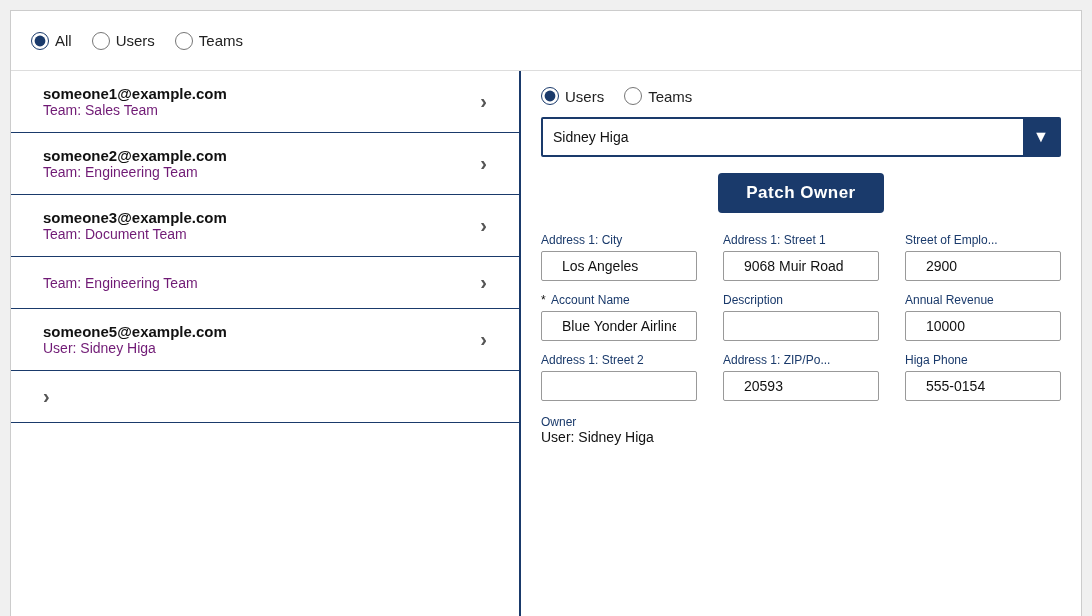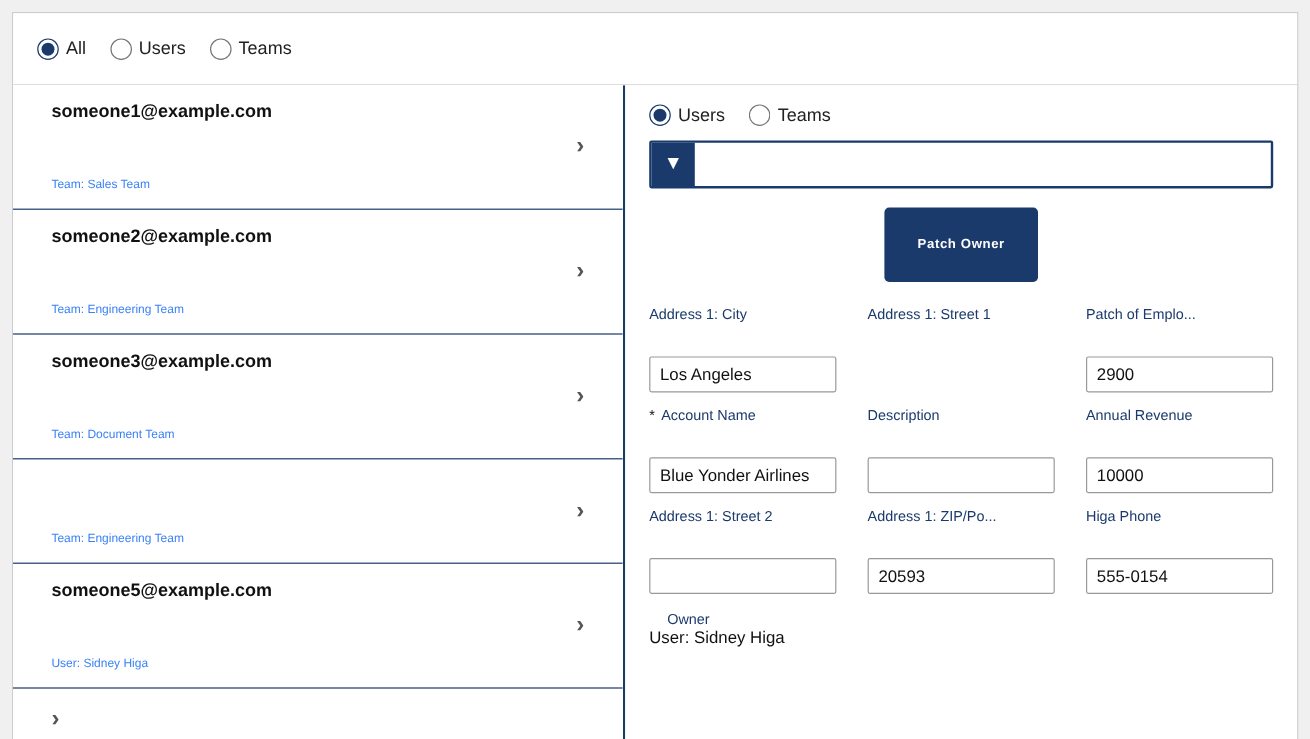--- a/index.html
+++ b/index.html
@@ -80,23 +80,22 @@
       padding: 14px 32px;
       border-bottom: 1px solid #1a3a6b;
       cursor: pointer;
     }
     .list-item-text .email {
       font-size: 15px;
       font-weight: bold;
       color: #111;
     }
     .list-item-text .team {
-      font-size: 10px;
-      color: #3b82f6;
-      margin-top: 47px;
+      font-size: 14px;
+      color: #701a75;
     }
     .chevron-right {
       color: #555;
       font-size: 20px;
       font-weight: bold;
     }
     
     .right-panel {
       flex: 1;
       padding: 16px 20px;
@@ -145,22 +144,22 @@
       flex-shrink: 0;
     }
     
     .patch-owner-btn {
       display: block;
       margin: 0 auto 20px auto;
       background: #1a3a6b;
       color: #fff;
       border: none;
       border-radius: 4px;
-      padding: 25px 28px;
-      font-size: 11px;
+      padding: 10px 28px;
+      font-size: 17px;
       font-weight: bold;
       cursor: pointer;
       letter-spacing: 0.5px;
     }
     
     .fields-grid {
       display: grid;
       grid-template-columns: 1fr 1fr 1fr;
       gap: 12px 26px;
     }
@@ -174,35 +173,33 @@
       color: #1a3a6b;
       font-weight: normal;
     }
     .field-label .required-star {
       color: #111;
       margin-right: 2px;
     }
     .field-input {
       border: 1px solid #999;
       border-radius: 2px;
-      padding: 6px 8px;
+      padding: 6px 20px;
       font-size: 14px;
       color: #111;
       background: #fff;
       width: 100%;
-      margin-top: 24px;
     }
     
     .owner-section {
       margin-top: 14px;
     }
     .owner-label {
       font-size: 12px;
       color: #1a3a6b;
-      margin-left: 15px;
     }
     .owner-value {
       font-size: 14px;
       color: #111;
     }
   </style>
 </head>
 <body>
 
 <div class="main-container">
@@ -274,36 +271,38 @@
           <input type="radio" name="right-filter" checked="" style="">
           <span class="radio-label">Users</span>
         </label>
         <label class="radio-item">
           <input type="radio" name="right-filter" style="">
           <span class="radio-label">Teams</span>
         </label>
       </div>
 
       <div class="dropdown-container">
+        <span class="dropdown-value">Sidney Higa</span>
         <div class="dropdown-arrow">▼</div>
       </div>
 
       <button class="patch-owner-btn">Patch Owner</button>
 
       <div class="fields-grid">
 
       <div class="field-group">
             <div class="field-label">Address 1: City</div>
             <input type="text" class="field-input" value="Los Angeles" style="">
           </div>
           <div class="field-group">
             <div class="field-label">Address 1: Street 1</div>
-          </div>
-          <div class="field-group">
-            <div class="field-label">Patch of Emplo...</div>
+            <input type="text" class="field-input" value="9068 Muir Road" style="">
+          </div>
+          <div class="field-group">
+            <div class="field-label">Street of Emplo...</div>
             <input type="text" class="field-input" value="2900" style="">
           </div>
           <div class="field-group">
             <div class="field-label"><span class="required-star">* </span>Account Name</div>
             <input type="text" class="field-input" value="Blue Yonder Airlines" style="">
           </div>
           <div class="field-group">
             <div class="field-label">Description</div>
             <input type="text" class="field-input" style="">
           </div>

